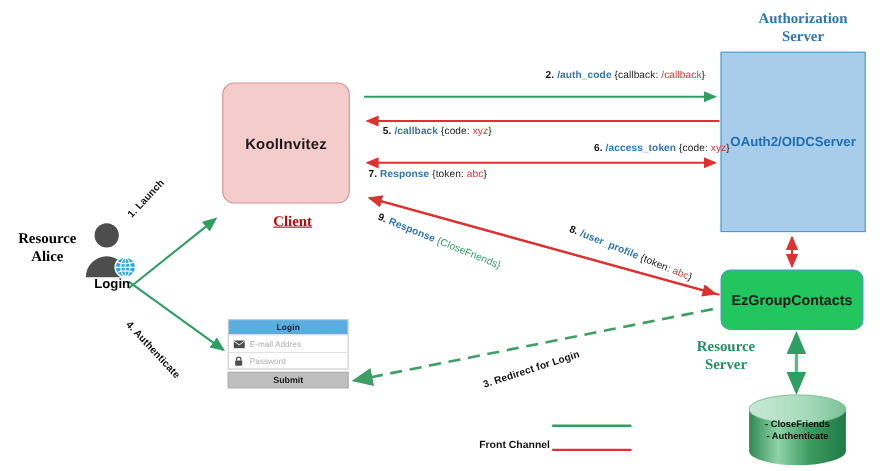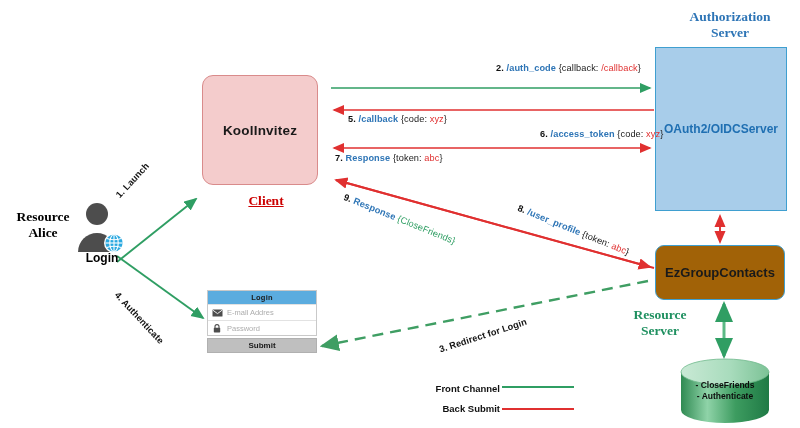--- a/index.html
+++ b/index.html
@@ -24,21 +24,21 @@
     flex-direction:column;line-height:1.18;
     color:#2e75b6;font-weight:bold;font-size:13.5px;
     font-family:"Liberation Serif",serif;text-align:center;}
   #authz-box{left:655px;top:47px;width:132px;height:164px;
     background:#a8cdea;border:1.3px solid #3f9fd0;
     flex-direction:row;line-height:1.2;
     color:#1f6fb2;font-weight:bold;font-size:12px;}
 
   
   #rs-box{left:655px;top:245px;width:130px;height:55px;
-    background:#a16207;border:1.5px solid #3f9fd0;border-radius:9px;
+    background:#22c55e;border:1.5px solid #3f9fd0;border-radius:9px;
     color:#1a1a1a;font-weight:bold;font-size:13px;}
   #rs-caption{left:600px;top:305px;width:120px;height:36px;
     flex-direction:column;line-height:1.18;
     color:#1f9060;font-weight:bold;font-size:13.5px;
     font-family:"Liberation Serif",serif;}
 
   
   #ro-caption{left:2px;top:207px;width:82px;height:36px;
     flex-direction:column;line-height:1.18;
     color:#000;font-weight:bold;font-size:13.5px;
@@ -60,21 +60,21 @@
   #submit-button{position:absolute;left:207px;top:338px;width:110px;height:15px;
     background:#bfbfbf;border:1px solid #b0b0b0;box-sizing:border-box;
     color:#1a1a1a;font-size:8px;font-weight:bold;
     display:flex;align-items:center;justify-content:center;}
   #db-text{position:absolute;left:681px;top:378px;width:88px;height:26px;
     display:flex;flex-direction:column;align-items:center;justify-content:center;
     line-height:1.25;color:#0d0d0d;font-size:8.5px;font-weight:bold;}
 
   
   #legend{position:absolute;left:408px;top:378px;width:180px;height:40px;}
-  .legend-row{display:flex;align-items:center;height:20px;}
+  .legend-row{display:flex;align-items:center;height:20px;margin-top:16px;}
   .legend-label{width:92px;text-align:right;font-size:9.5px;
      font-weight:bold;color:#111;padding-right:9px;}
 
   
   .elabel{position:absolute;white-space:nowrap;font-size:9.2px;
      font-weight:bold;color:#111;letter-spacing:.1px;}
   .elabel .num{color:#111;font-weight:bold;}
   .elabel .ep{color:#2e75b6;font-weight:bold;}
   .elabel .pl{color:#1a1a1a;font-weight:normal;}
   .elabel .hot{color:#e03030;font-weight:normal;}

